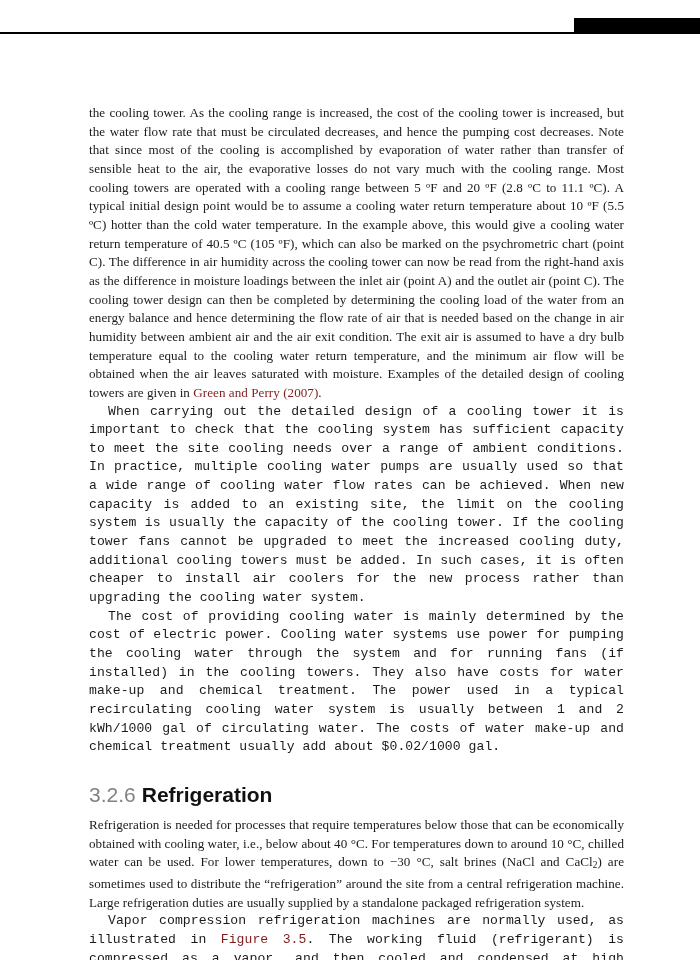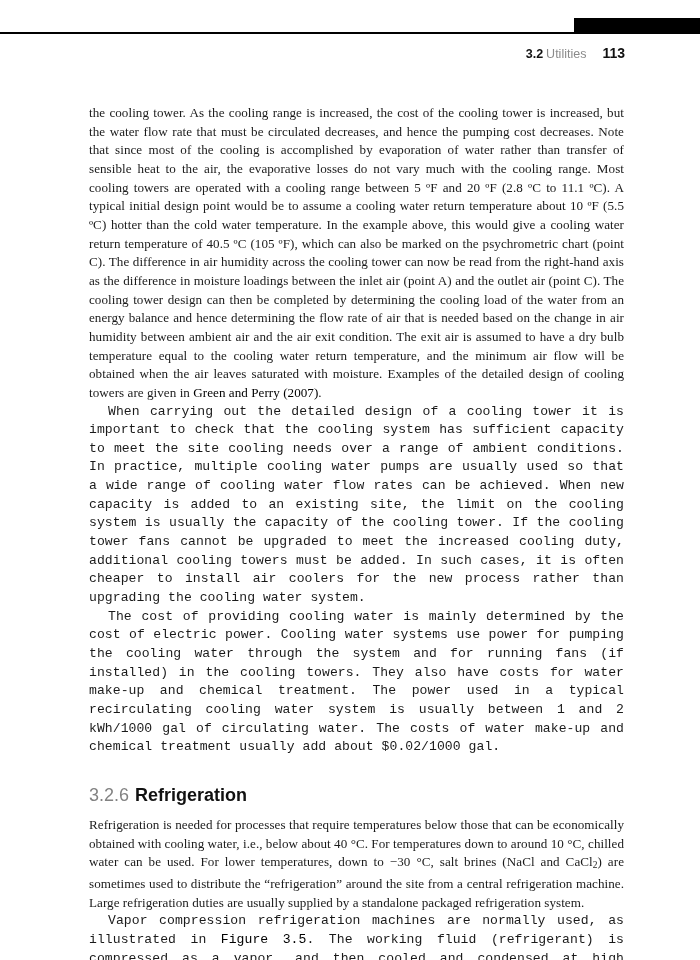--- a/index.html
+++ b/index.html
@@ -86,54 +86,51 @@
     color: #1a1a1a;
     -webkit-hyphens: none;
     hyphens: none;
   }
   p.indent {
     text-indent: 19px;
     font-family: Liberation Mono, monospace;
   }
   a.ref,
   .ref {
-    color: #000000;
+    color: #7f1d1d;
     text-decoration: none;
     cursor: pointer;
   }
 
   
   .section-heading {
     margin: 0;
     padding: 0;
     font-family: "Liberation Sans", "DejaVu Sans", sans-serif;
-    font-size: 18px;
+    font-size: 21px;
     line-height: 20px;
     font-weight: bold;
     color: #111111;
     white-space: nowrap;
   }
   .section-heading .sec-num {
     color: #828282;
     font-weight: normal;
     margin-right: 6px;
   }
   .spacer-before-heading { height: 28px; }
   .spacer-after-heading  { height: 11px; }
   sub { font-size: 0.72em; vertical-align: -0.22em; }
 </style>
 </head>
 <body>
 
 <div class="page-header">
   <div class="header-rule"></div>
   <div class="header-tab"></div>
-  <div class="header-line">
-    <span class="hdr-num">3.2</span><span class="hdr-title">Utilities</span><span class="hdr-page">113</span>
-  </div>
 </div>
 
 <div class="content">
 
   <p class="body"><span>the cooling tower. As the cooling range is increased, the cost of the cooling tower is increased, but the water flow rate that must be circulated decreases, and hence the pumping cost decreases. Note that since most of the cooling is accomplished by evaporation of water rather than transfer of sensible heat to the air, the evaporative losses do not vary much with the cooling range. Most cooling towers are operated with a cooling range between 5 ºF and 20 ºF (2.8 ºC to 11.1 ºC). A typical initial design point would be to assume a cooling water return temperature about 10 ºF (5.5 ºC) hotter than the cold water temperature. In the example above, this would give a cooling water return temperature of 40.5 ºC (105 ºF), which can also be marked on the psychrometric chart (point C). The difference in air humidity across the cooling tower can now be read from the right-hand axis as the difference in moisture loadings between the inlet air (point A) and the outlet air (point C). The cooling tower design can then be completed by determining the cooling load of the water from an energy balance and hence determining the flow rate of air that is needed based on the change in air humidity between ambient air and the air exit condition. The exit air is assumed to have a dry bulb temperature equal to the cooling water return temperature, and the minimum air flow will be obtained when the air leaves saturated with moisture. Examples of the detailed design of cooling towers are given in </span><a class="ref" href="#">Green and Perry (2007)</a><span>.</span></p>
 
   <p class="body indent">When carrying out the detailed design of a cooling tower it is important to check that the cooling system has sufficient capacity to meet the site cooling needs over a range of ambient conditions. In practice, multiple cooling water pumps are usually used so that a wide range of cooling water flow rates can be achieved. When new capacity is added to an existing site, the limit on the cooling system is usually the capacity of the cooling tower. If the cooling tower fans cannot be upgraded to meet the increased cooling duty, additional cooling towers must be added. In such cases, it is often cheaper to install air coolers for the new process rather than upgrading the cooling water system.</p>
 
   <p class="body indent">The cost of providing cooling water is mainly determined by the cost of electric power. Cooling water systems use power for pumping the cooling water through the system and for running fans (if installed) in the cooling towers. They also have costs for water make-up and chemical treatment. The power used in a typical recirculating cooling water system is usually between 1 and 2 kWh/1000 gal of circulating water. The costs of water make-up and chemical treatment usually add about $0.02/1000 gal.</p>
 

